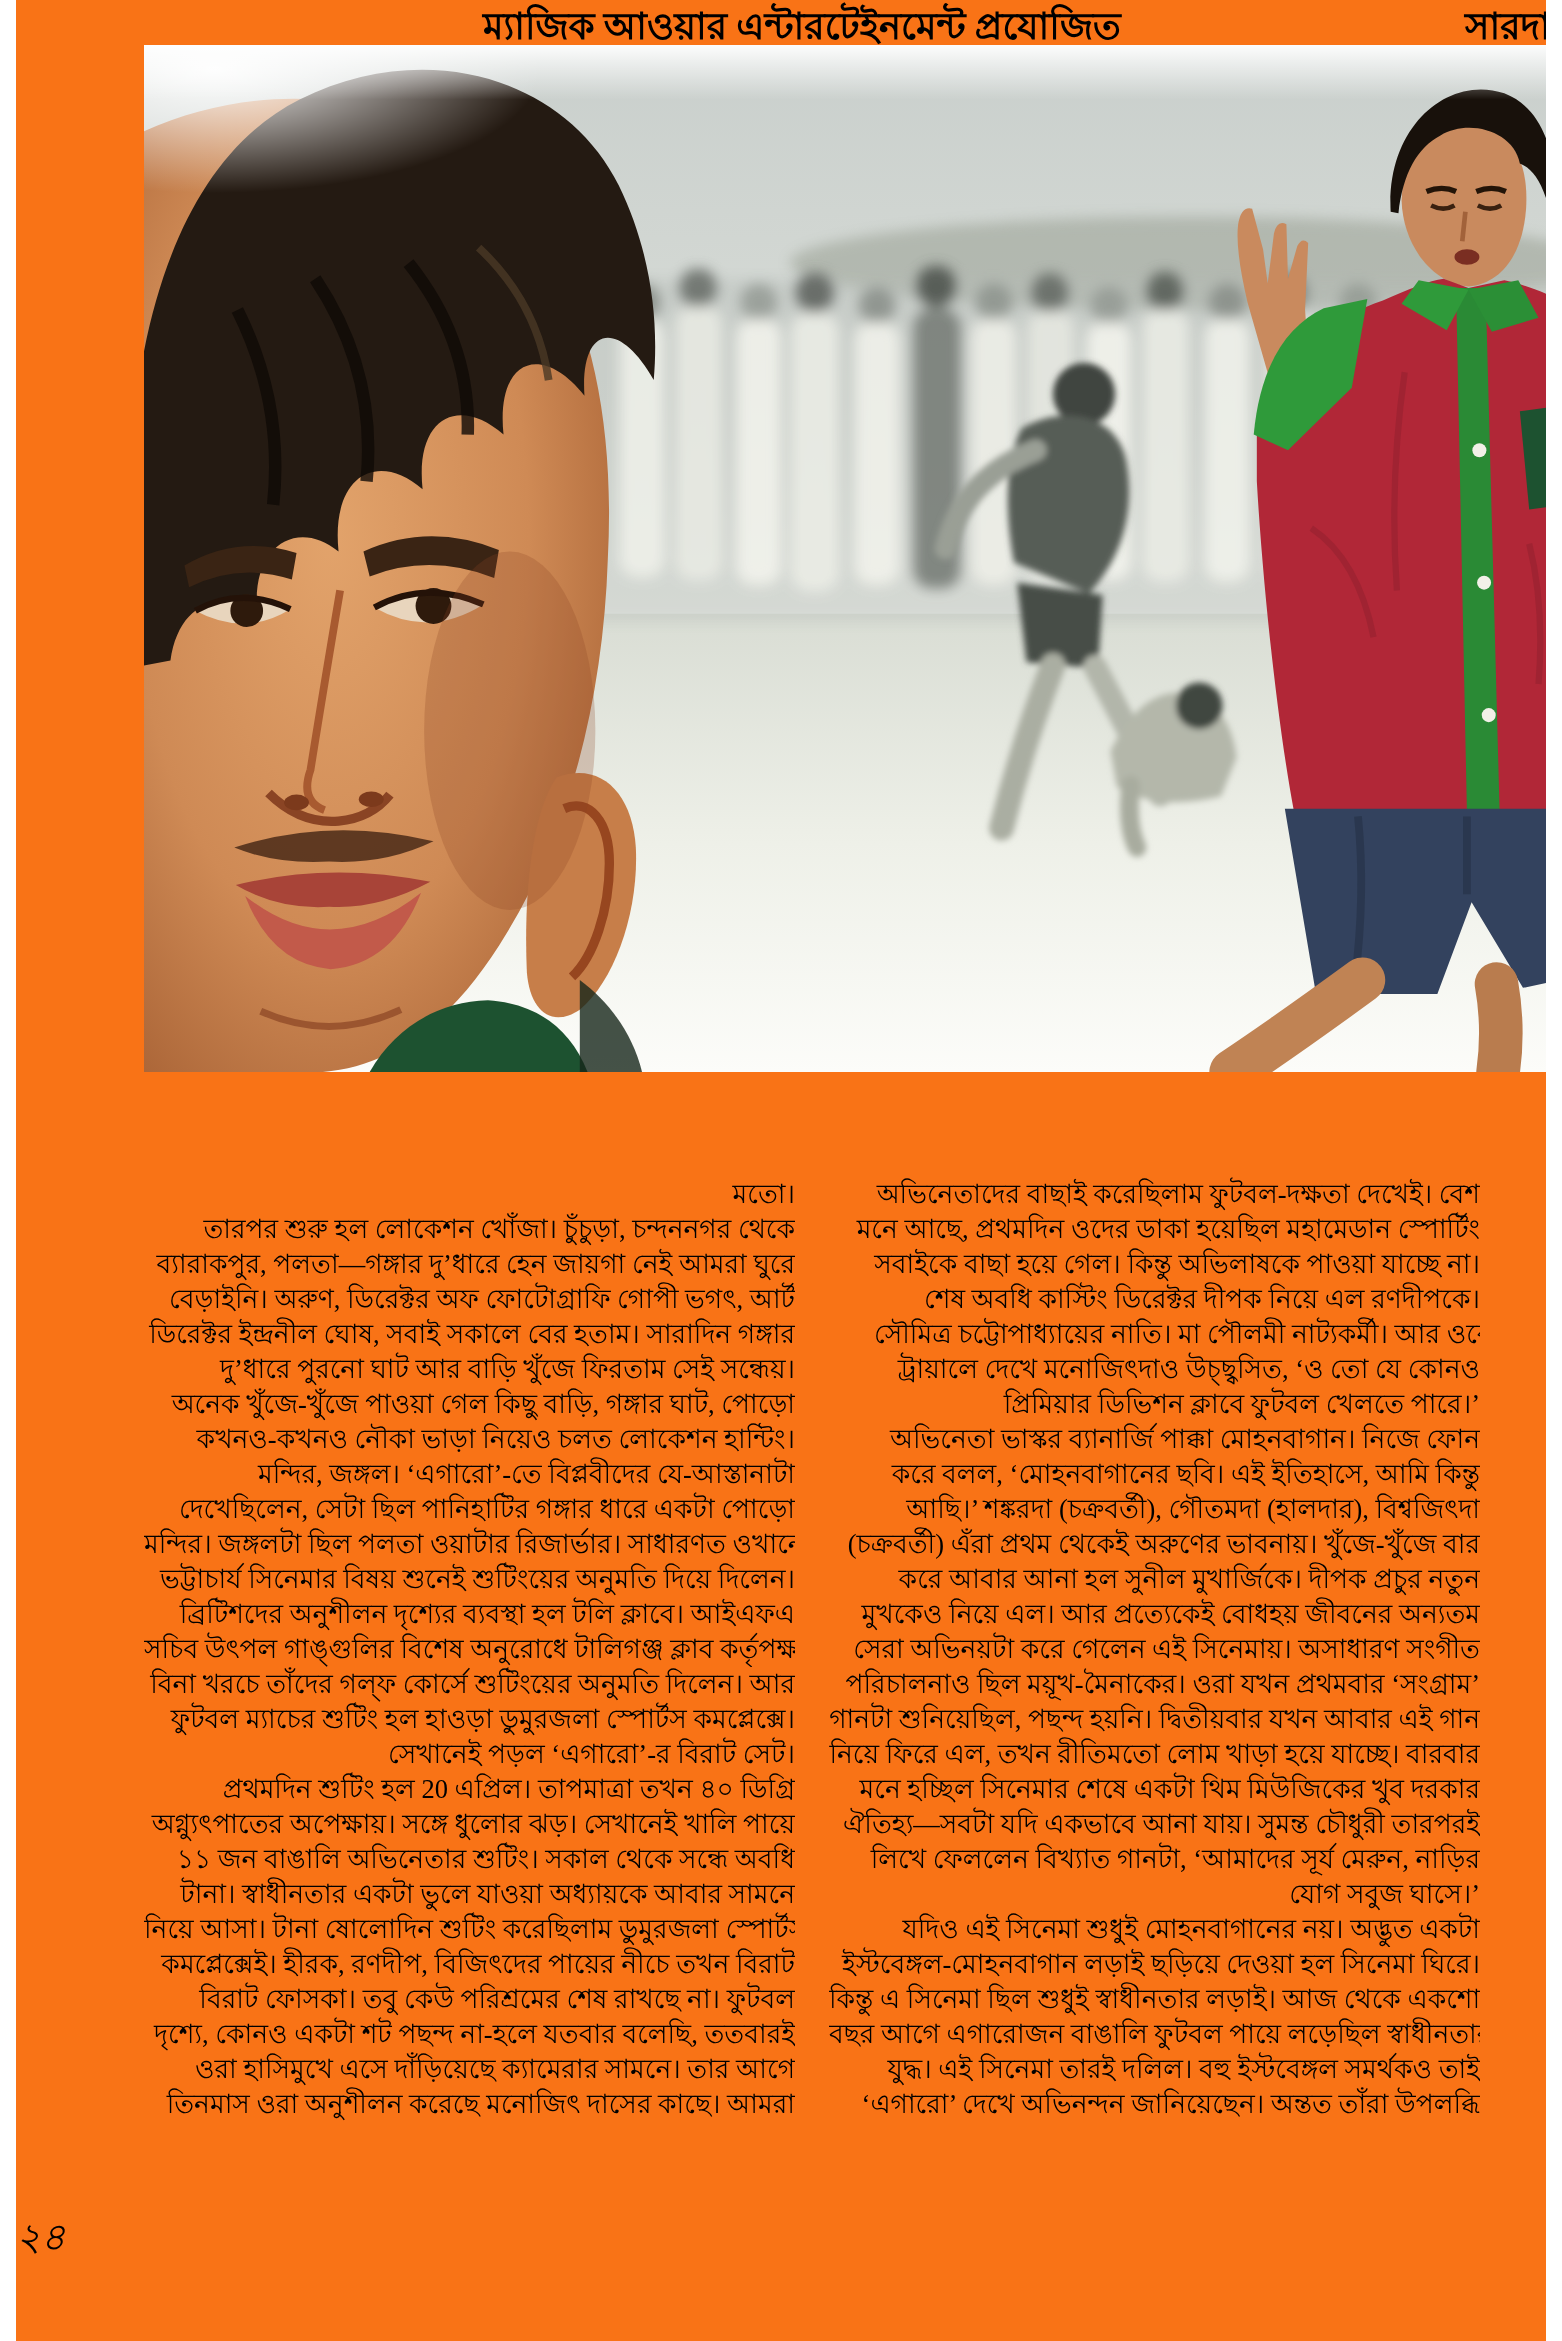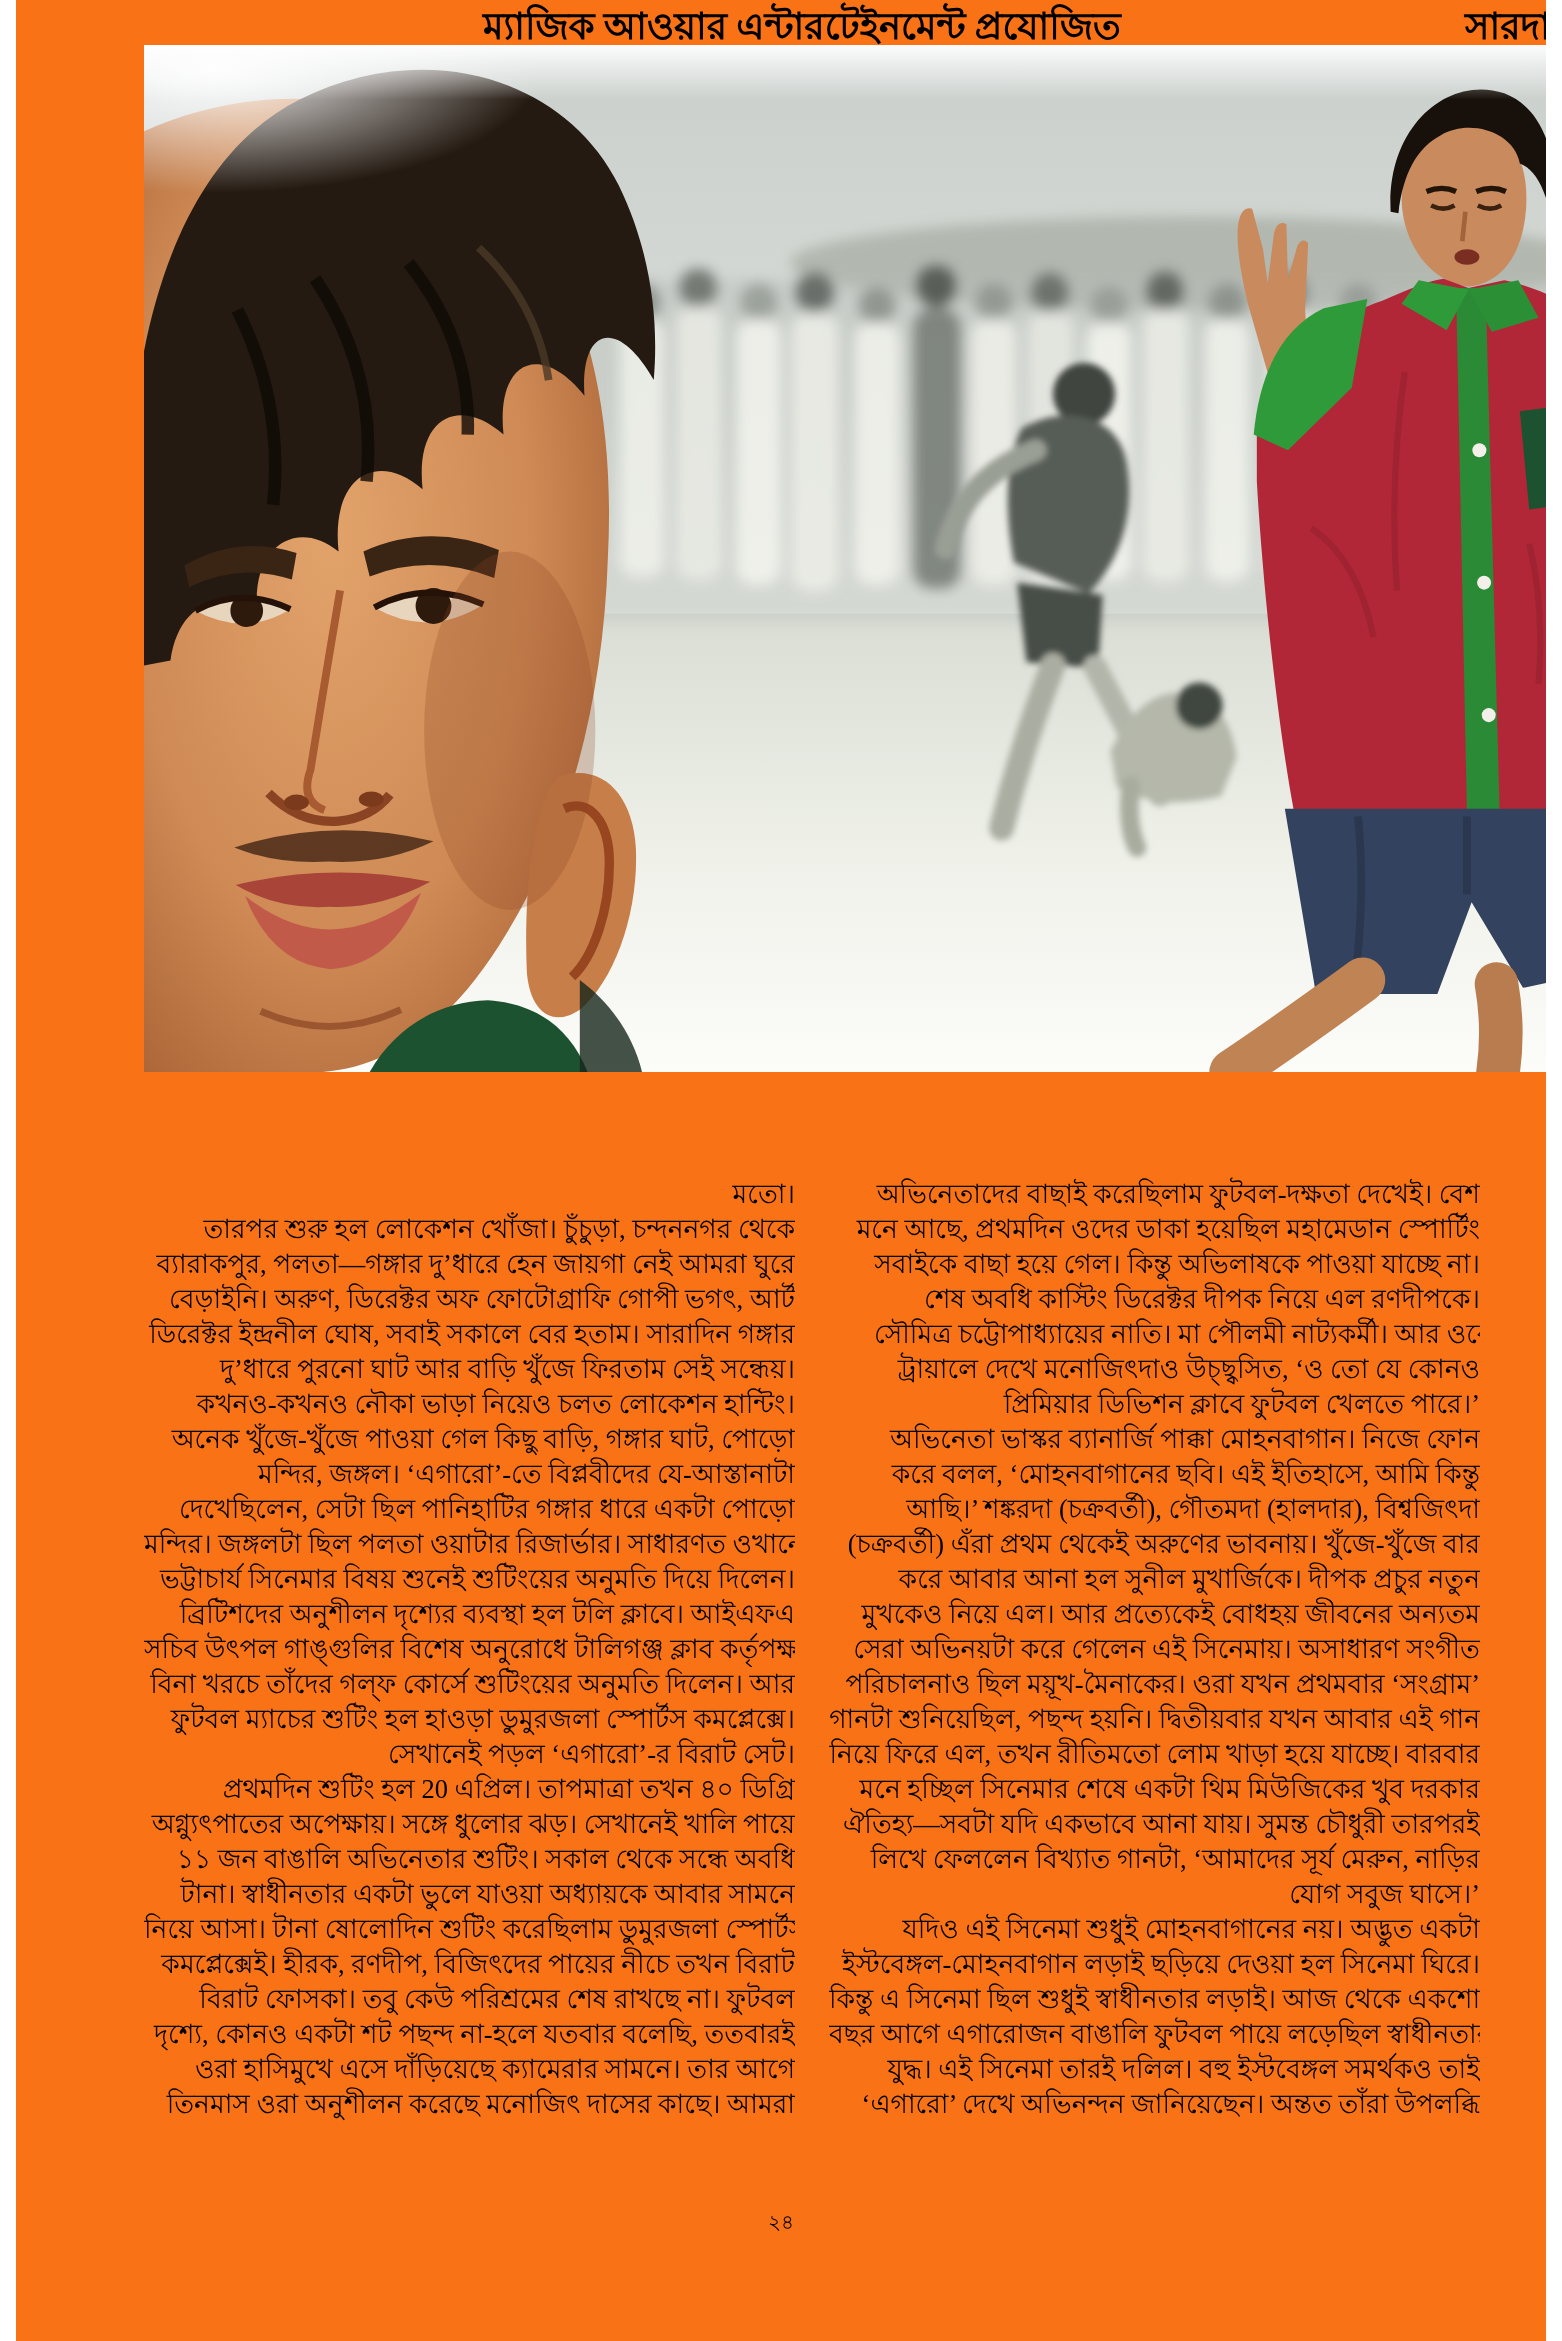--- a/index.html
+++ b/index.html
@@ -39,21 +39,21 @@
   .col-left{left:128px;}
   .col-right{left:813px;}
   .line{
     height:35px; line-height:35px;
     white-space:nowrap; overflow:hidden;
   }
   .line.indent{padding-left:45px;}
   
   .page-number{
     position:absolute; left:0; right:0; top:2207px;
-    text-align:center; font-size:20px;
+    text-align:left; font-size:38px;font-style:italic;
   }
 </style>
 </head>
 <body>
 
 <div class="page">
 
   <div class="masthead">
     <span>ম্যাজিক আওয়ার এন্টারটেইনমেন্ট প্রযোজিত</span>
     <span class="right-frag">সারদা</span>
@@ -223,22 +223,22 @@
     </svg>
   </div>
 
   <div class="column col-left">
       <div class="line">মতো।</div>
       <div class="line indent">তারপর শুরু হল লোকেশন খোঁজা। চুঁচুড়া, চন্দননগর থেকে</div>
       <div class="line">ব্যারাকপুর, পলতা—গঙ্গার দু’ধারে হেন জায়গা নেই আমরা ঘুরে</div>
       <div class="line">বেড়াইনি। অরুণ, ডিরেক্টর অফ ফোটোগ্রাফি গোপী ভগৎ, আর্ট</div>
       <div class="line">ডিরেক্টর ইন্দ্রনীল ঘোষ, সবাই সকালে বের হতাম। সারাদিন গঙ্গার</div>
       <div class="line">দু’ধারে পুরনো ঘাট আর বাড়ি খুঁজে ফিরতাম সেই সন্ধেয়।</div>
+      <div class="line">অনেক খুঁজে-খুঁজে পাওয়া গেল কিছু বাড়ি, গঙ্গার ঘাট, পোড়ো</div>
       <div class="line">কখনও-কখনও নৌকা ভাড়া নিয়েও চলত লোকেশন হান্টিং।</div>
-      <div class="line">অনেক খুঁজে-খুঁজে পাওয়া গেল কিছু বাড়ি, গঙ্গার ঘাট, পোড়ো</div>
       <div class="line">মন্দির, জঙ্গল। ‘এগারো’-তে বিপ্লবীদের যে-আস্তানাটা</div>
       <div class="line">দেখেছিলেন, সেটা ছিল পানিহাটির গঙ্গার ধারে একটা পোড়ো</div>
       <div class="line">মন্দির। জঙ্গলটা ছিল পলতা ওয়াটার রিজার্ভার। সাধারণত ওখানে</div>
       <div class="line">ভট্টাচার্য সিনেমার বিষয় শুনেই শুটিংয়ের অনুমতি দিয়ে দিলেন।</div>
       <div class="line">ব্রিটিশদের অনুশীলন দৃশ্যের ব্যবস্থা হল টলি ক্লাবে। আইএফএ</div>
       <div class="line">সচিব উৎপল গাঙ্গুলির বিশেষ অনুরোধে টালিগঞ্জ ক্লাব কর্তৃপক্ষ</div>
       <div class="line">বিনা খরচে তাঁদের গল্‌ফ কোর্সে শুটিংয়ের অনুমতি দিলেন। আর</div>
       <div class="line">ফুটবল ম্যাচের শুটিং হল হাওড়া ডুমুরজলা স্পোর্টস কমপ্লেক্সে।</div>
       <div class="line">সেখানেই পড়ল ‘এগারো’-র বিরাট সেট।</div>
       <div class="line indent">প্রথমদিন শুটিং হল 20 এপ্রিল। তাপমাত্রা তখন ৪০ ডিগ্রি</div>

